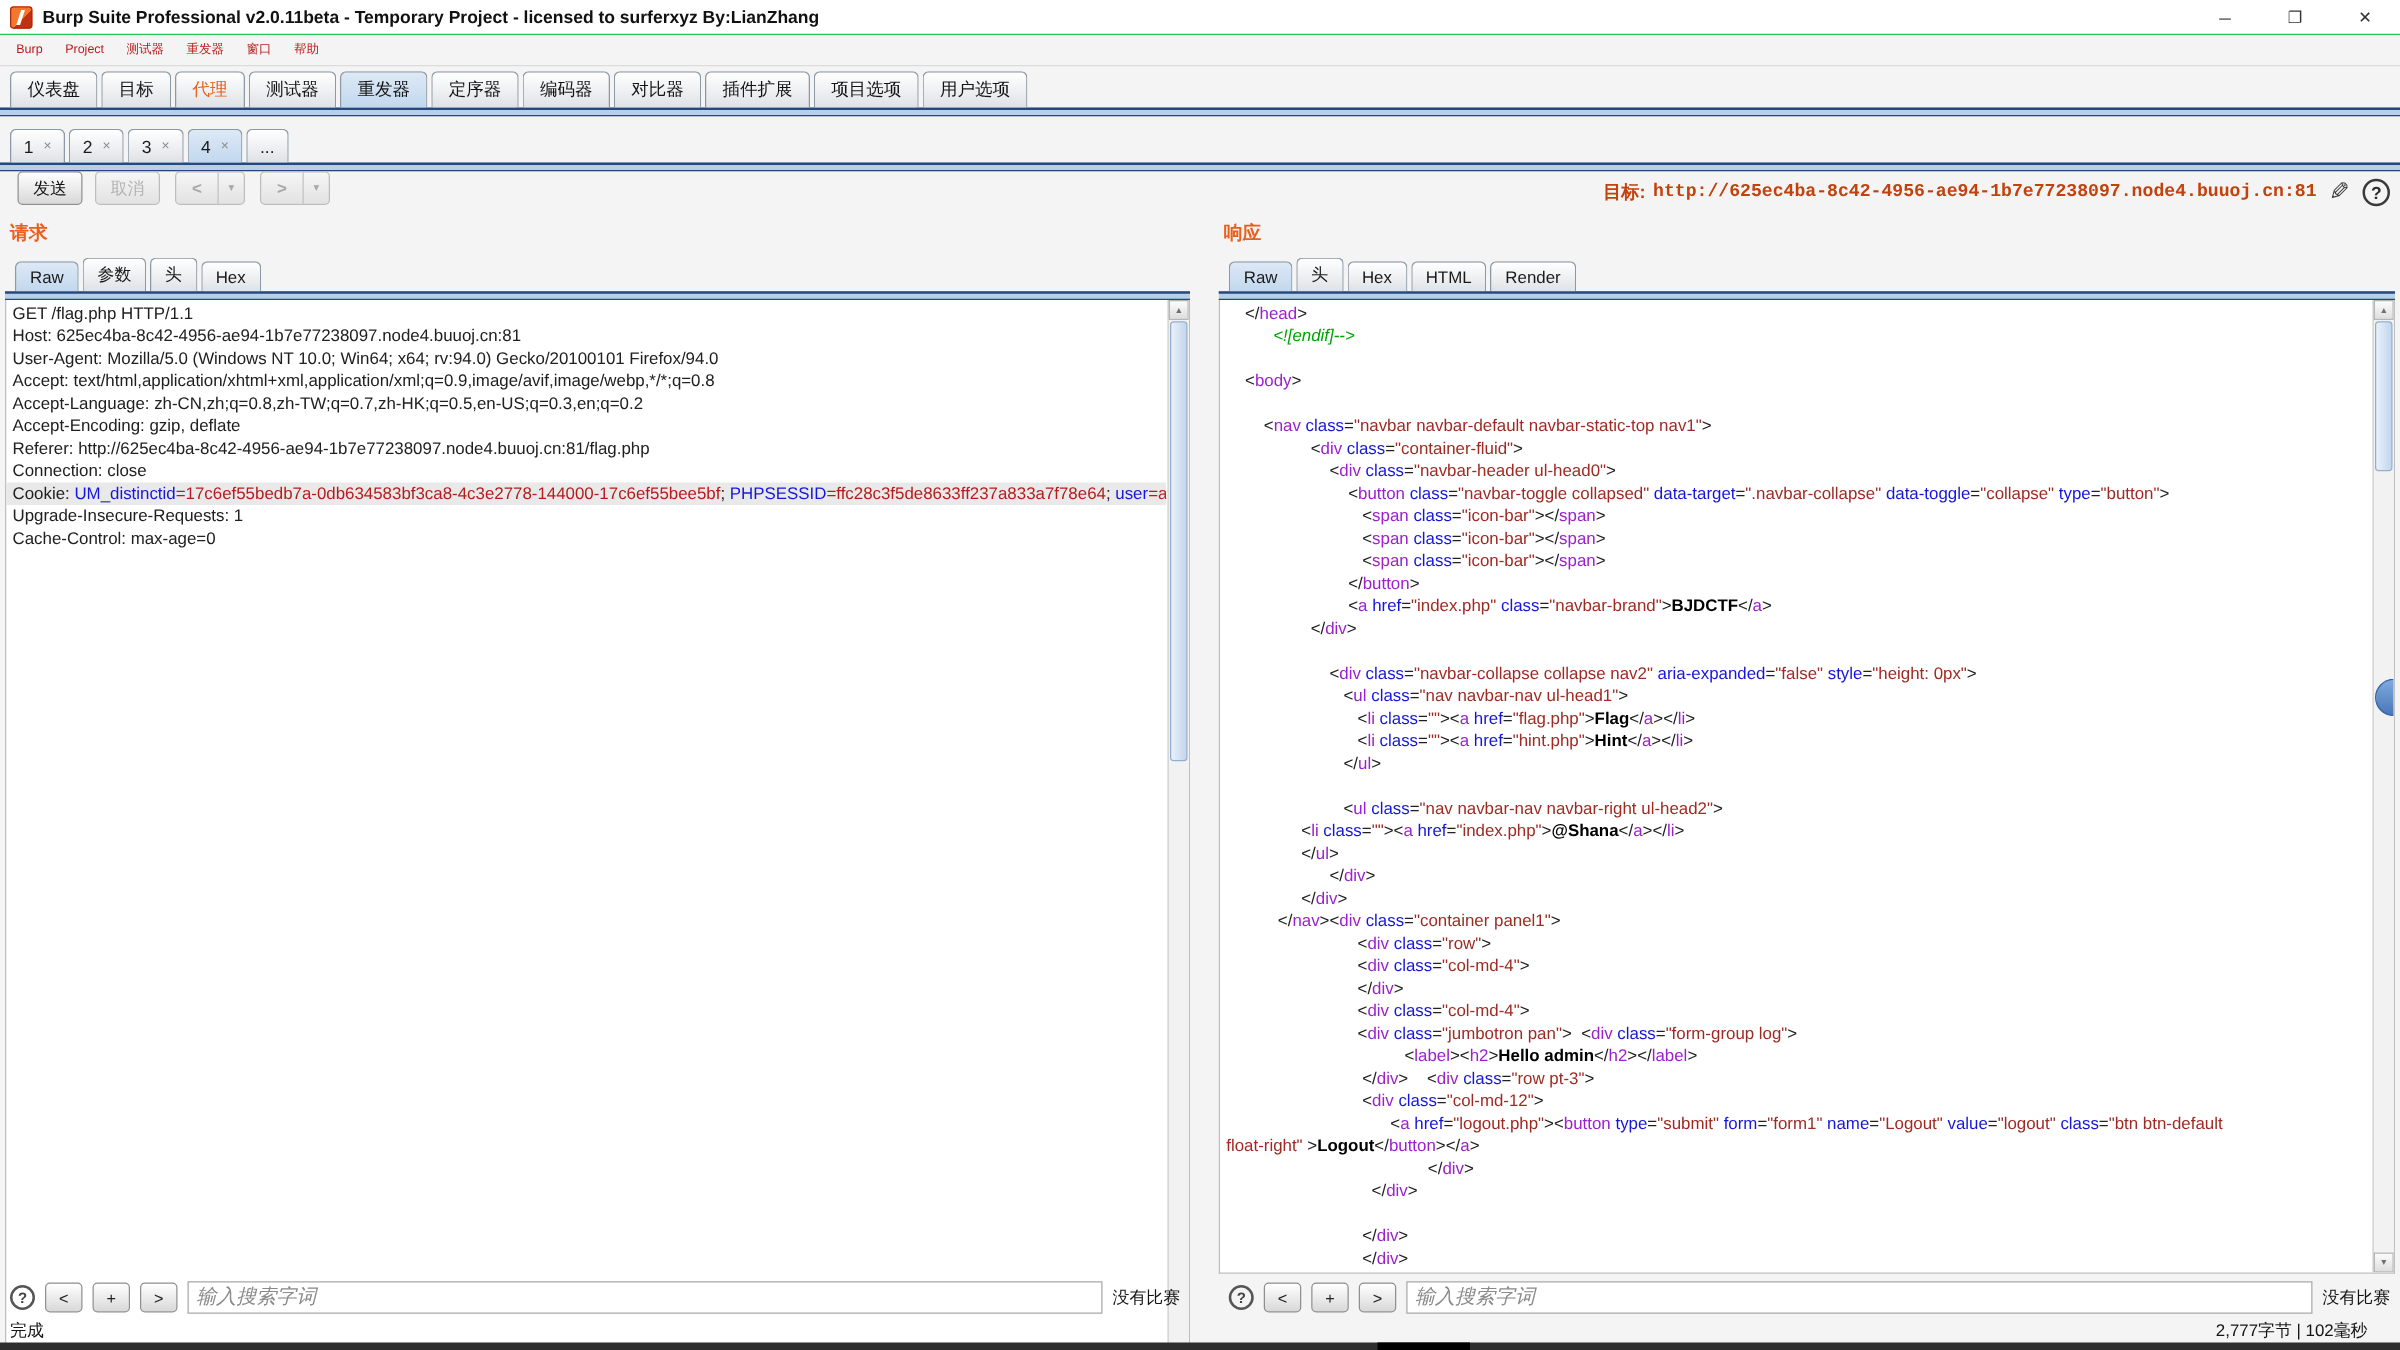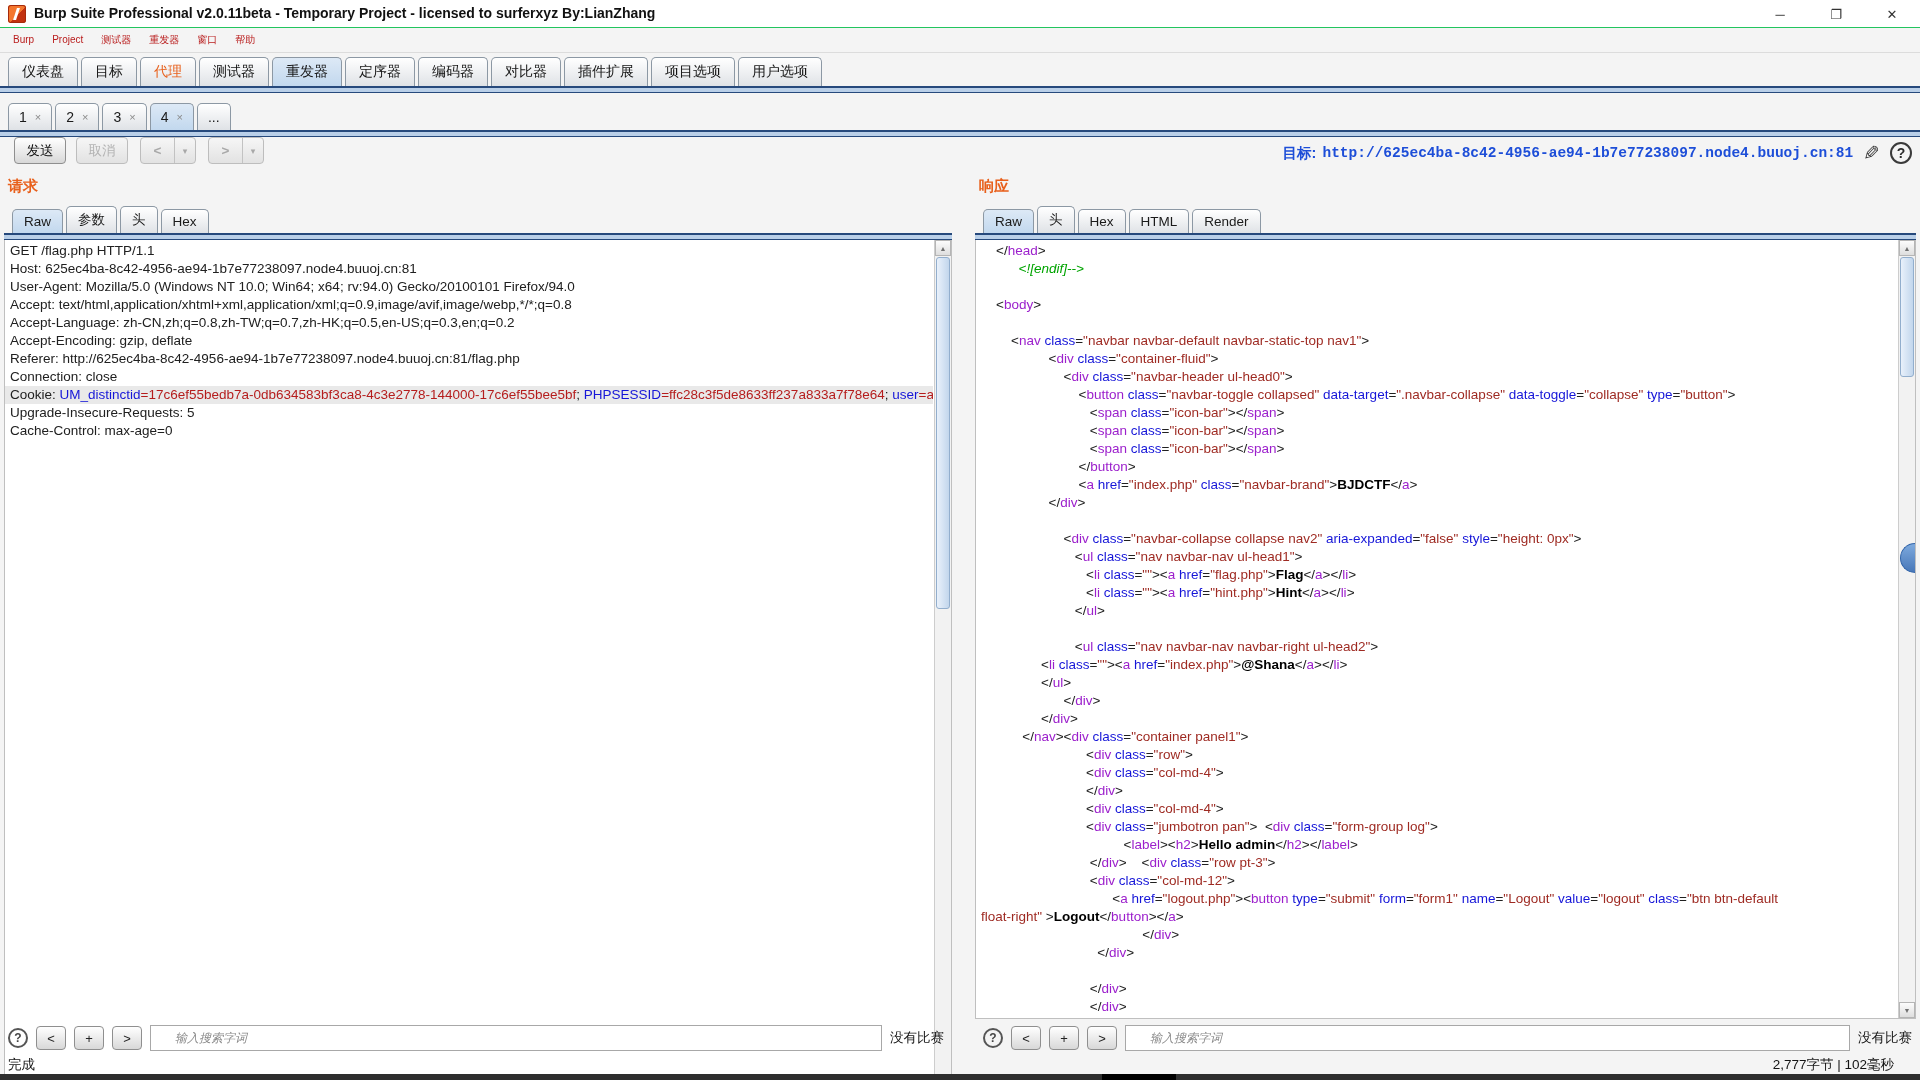--- a/index.html
+++ b/index.html
@@ -36,21 +36,21 @@
     padding:4px 11px;margin-right:3px;font-size:13.5px;}
   .itab.active{background:linear-gradient(#dde9f6,#c2d8ee);}
   
   .btn{position:absolute;height:27px;border:1px solid #8f8f8f;border-radius:4px;background:linear-gradient(#ffffff,#d8d8d8);
     display:flex;align-items:center;justify-content:center;font-size:13.5px;color:#111;}
   .btn.disabled{color:#b3b3b3;border-color:#bdbdbd;background:linear-gradient(#f6f6f6,#e2e2e2);}
   .split{display:flex;align-items:stretch;padding:0;}
   .split .main{flex:1;display:flex;align-items:center;justify-content:center;font-weight:bold;color:#a8a8a8;border-right:1px solid #c2c2c2;}
   .split .dd{width:20px;display:flex;align-items:center;justify-content:center;font-size:9px;color:#a8a8a8;}
   .targetrow{position:absolute;top:141px;right:8px;display:flex;align-items:center;gap:10px;}
-  .targettext{font-size:14.5px;font-weight:bold;color:#1d4ed8;white-space:nowrap;}
+  .targettext{font-size:14.5px;font-weight:bold;color:#c2410c;white-space:nowrap;}
   .pencil{font-size:20px;color:#3c3c3c;transform:scaleX(-1);}
   .helpc{width:22px;height:22px;border:2px solid #3a3a3a;border-radius:50%;display:flex;align-items:center;justify-content:center;
     font-size:14px;font-weight:bold;color:#2a2a2a;}
   .ptitle{position:absolute;font-size:15px;font-weight:bold;color:var(--accent);}
   
   .editor{position:absolute;background:#fff;border:1px solid #bfbfbf;border-top:none;overflow:hidden;}
   .edtext{position:absolute;left:0;top:2px;right:18px;bottom:0;overflow:hidden;font-size:13.5px;line-height:18px;}
   .line{white-space:pre;min-height:18px;padding-left:5px;}
   .line.hl{background:var(--sel-bg);}
   .tk-p{color:#202020;} .tk-t{color:var(--c-tag);} .tk-a{color:var(--c-attr);} .tk-v{color:var(--c-val);}
@@ -61,21 +61,21 @@
     display:flex;align-items:center;justify-content:center;font-size:7px;color:#707070;}
   .sthumb{position:absolute;left:1px;width:14px;background:linear-gradient(90deg,#e9f1fb,#c2d6ec);border:1px solid #92aecd;border-radius:3px;}
   .bluehandle{position:absolute;right:0;width:15px;height:30px;border-radius:15px 0 0 15px;
     background:linear-gradient(#7eaade,#4877b8);border:1px solid #2f62a8;border-right:none;}
   
   .searchband{position:absolute;top:1022px;height:32px;display:flex;align-items:center;gap:8px;padding:0 8px;}
   .qmark{width:20px;height:20px;border:2px solid #555;border-radius:50%;display:flex;align-items:center;justify-content:center;
     font-size:12px;font-weight:bold;color:#444;flex:none;}
   .sbtn{width:30px;height:24px;border:1px solid #8f8f8f;border-radius:4px;background:linear-gradient(#ffffff,#d8d8d8);
     display:flex;align-items:center;justify-content:center;font-size:13px;color:#222;flex:none;}
-  .sinput{flex:1;height:26px;border:1px solid #a8a8a8;background:#fff;font-size:12px;padding:0 24px;
+  .sinput{flex:1;height:26px;border:1px solid #a8a8a8;background:#fff;font-size:16px;padding:0 6px;
     font-family:"Liberation Sans","DejaVu Sans",sans-serif;}
   .sinput::placeholder{color:#8a8a8a;font-style:italic;}
   .nomatch{font-size:13.5px;color:#141414;flex:none;}
   .statusl{position:absolute;left:8px;top:1056px;font-size:13.5px;color:#141414;}
   .statusr{position:absolute;right:26px;top:1056px;font-size:13.5px;color:#141414;}
   .taskbar{position:absolute;left:0;right:0;top:1074px;height:6px;background:#2e2e2e;}
   .taskseg{position:absolute;left:1102px;top:1074px;width:74px;height:6px;background:#000;}
 </style>
 </head>
 <body>
@@ -173,21 +173,21 @@
   <div class="edtext">
       <div class="line"><span class="tk-p">GET /flag.php HTTP/1.1</span></div>
       <div class="line"><span class="tk-p">Host: 625ec4ba-8c42-4956-ae94-1b7e77238097.node4.buuoj.cn:81</span></div>
       <div class="line"><span class="tk-p">User-Agent: Mozilla/5.0 (Windows NT 10.0; Win64; x64; rv:94.0) Gecko/20100101 Firefox/94.0</span></div>
       <div class="line"><span class="tk-p">Accept: text/html,application/xhtml+xml,application/xml;q=0.9,image/avif,image/webp,*/*;q=0.8</span></div>
       <div class="line"><span class="tk-p">Accept-Language: zh-CN,zh;q=0.8,zh-TW;q=0.7,zh-HK;q=0.5,en-US;q=0.3,en;q=0.2</span></div>
       <div class="line"><span class="tk-p">Accept-Encoding: gzip, deflate</span></div>
       <div class="line"><span class="tk-p">Referer: http://625ec4ba-8c42-4956-ae94-1b7e77238097.node4.buuoj.cn:81/flag.php</span></div>
       <div class="line"><span class="tk-p">Connection: close</span></div>
       <div class="line hl"><span class="tk-p">Cookie: </span><span class="tk-ck">UM_distinctid</span><span class="tk-cv">=17c6ef55bedb7a-0db634583bf3ca8-4c3e2778-144000-17c6ef55bee5bf</span><span class="tk-p">; </span><span class="tk-ck">PHPSESSID</span><span class="tk-cv">=ffc28c3f5de8633ff237a833a7f78e64</span><span class="tk-p">; </span><span class="tk-ck">user</span><span class="tk-cv">=admin</span></div>
-      <div class="line"><span class="tk-p">Upgrade-Insecure-Requests: 5</span></div>
+      <div class="line"><span class="tk-p">Upgrade-Insecure-Requests: 1</span></div>
       <div class="line"><span class="tk-p">Cache-Control: max-age=0</span></div>
     </div>
   <div class="vscroll">
     <div class="sarrow" style="top:0;">▲</div>
     <div class="sthumb" style="top:17px;height:352px;"></div>
     <div class="sarrow" style="bottom:0;">▼</div>
   </div>
 </div>
 
 <div class="ptitle" style="left:979px;top:177px;">响应</div>

